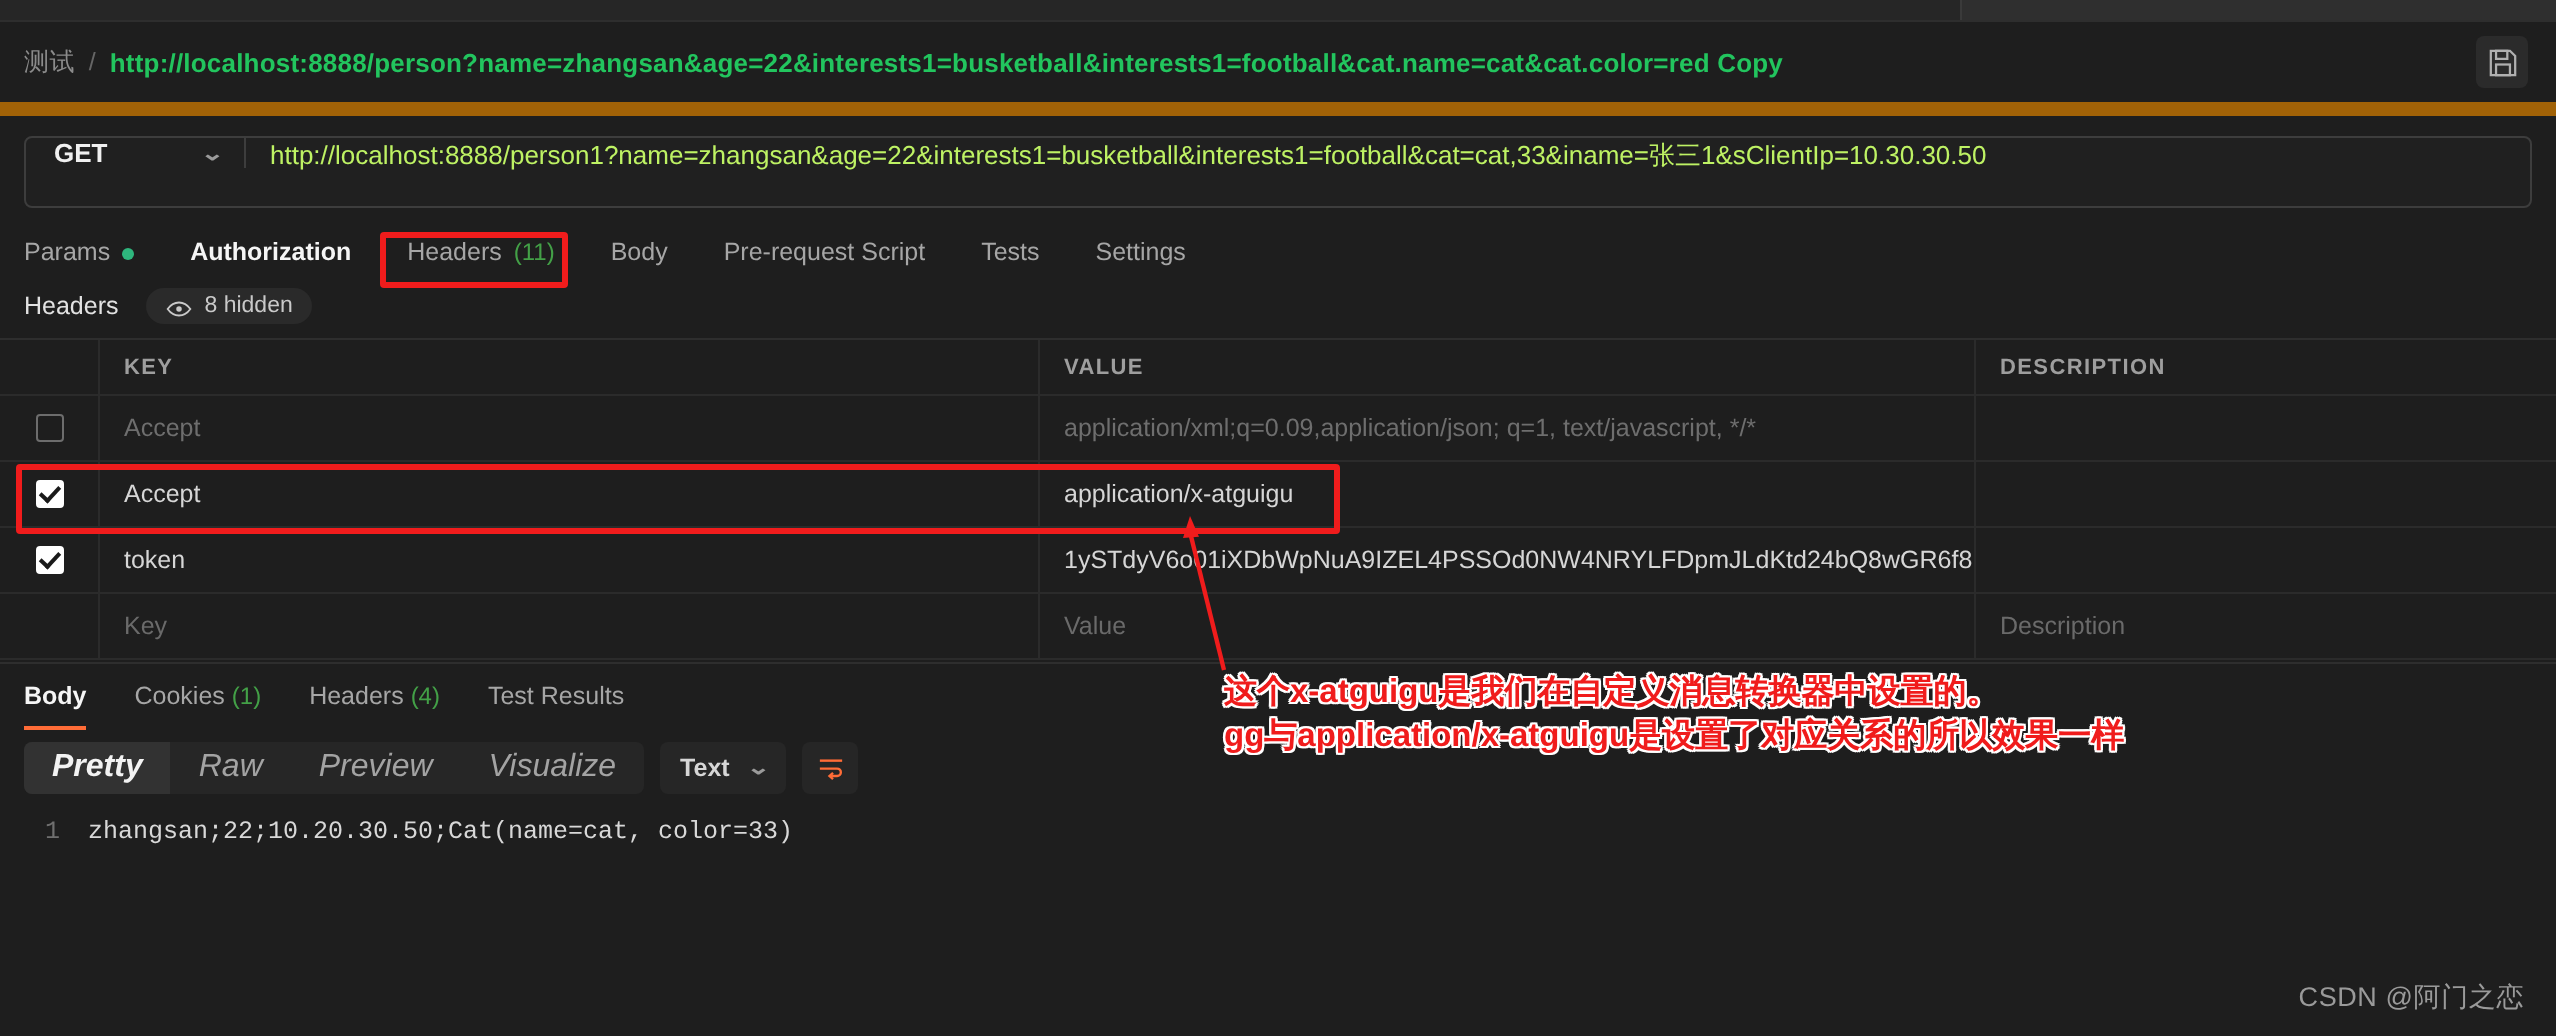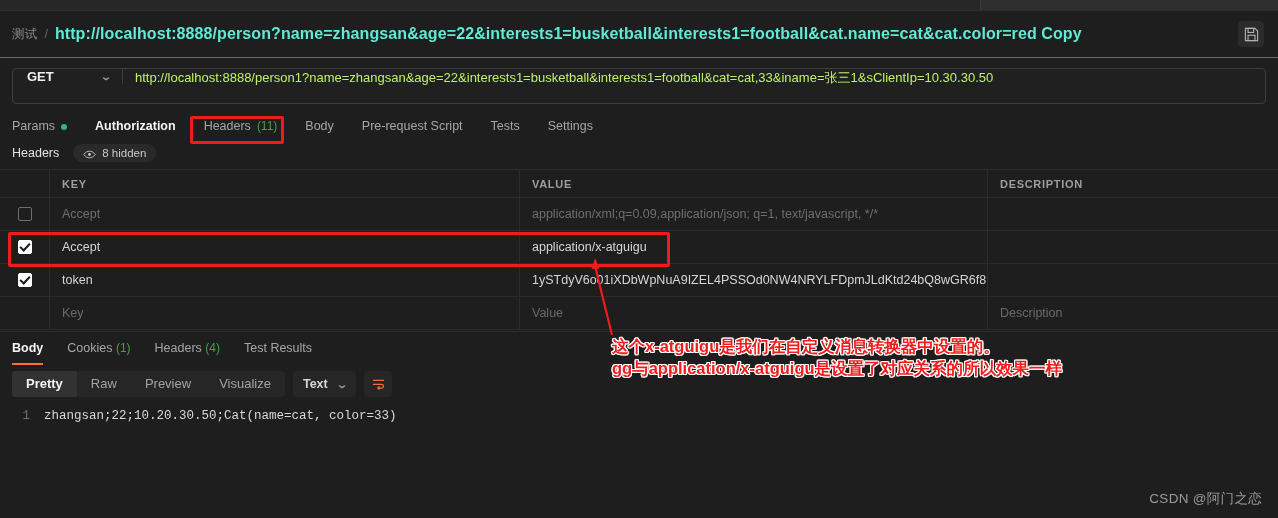--- a/index.html
+++ b/index.html
@@ -18,27 +18,27 @@
     border-bottom: 1px solid #2e2e2e;
     display: flex;
   }
   .top-strip .tsl { width: 980px; height: 100%; background: #262626; }
   .top-strip .tsr { flex: 1; height: 100%; background: #2f2f2f; border-left: 1px solid #3a3a3a; }
 
   
   .crumb-row {
     height: 47px; width: 100%;
     background: #1e1e1e;
-    border-bottom: 1px solid #a16207;
+    border-bottom: 7px solid #a16207;
     display: flex; align-items: center;
     padding: 0 10px 0 12px;
   }
   .crumb-collection { color: #8b8b8b; font-size: 12.5px; letter-spacing: .2px; }
   .crumb-sep { color: #666; font-size: 12.5px; margin: 0 7px; }
-  .crumb-title { color: #5eead4; font-size: 16px; font-weight: bold; letter-spacing: .1px; white-space: nowrap; }
+  .crumb-title { color: #22c55e; font-size: 13px; font-weight: bold; letter-spacing: .1px; white-space: nowrap; }
   .crumb-spacer { flex: 1; }
   .save-btn {
     width: 26px; height: 26px; border-radius: 4px;
     background: #2b2b2b; display: flex; align-items: center; justify-content: center;
     margin-right: 4px;
   }
   .save-btn svg { display: block; }
 
   
   .url-row { padding: 10px 12px 9px 12px; }
@@ -125,21 +125,21 @@
     content: ""; position: absolute; left: 0; right: 0; bottom: -8px; height: 2px; background: #ff6c37;
   }
   .resp-spacer { flex: 1; }
   .status-area { display: flex; align-items: center; gap: 14px; color: #bdbdbd; font-size: 12px; }
   .status-area .ok { color: #43a047; font-weight: bold; }
   .globe { width: 15px; height: 15px; }
 
   
   .body-bar { display: flex; align-items: center; gap: 8px; padding: 6px 12px 8px 12px; }
   .seg { display: flex; background: #262626; border-radius: 4px; overflow: hidden; height: 26px; }
-  .seg div { padding: 0 14px; line-height: 26px; color: #a3a3a3; font-size: 13px; }
+  .seg div { padding: 0 14px; line-height: 26px; color: #a3a3a3; font-size: 16px; font-style: italic; }
   .seg div.on { background: #323232; color: #f3f3f3; font-weight: bold; }
   .fmt {
     display: flex; align-items: center; gap: 10px; height: 26px; padding: 0 10px;
     background: #262626; border-radius: 4px; color: #d6d6d6; font-size: 12.5px; font-weight: bold;
   }
   .wrapbtn {
     width: 28px; height: 26px; background: #262626; border-radius: 4px;
     display: flex; align-items: center; justify-content: center;
   }
 

